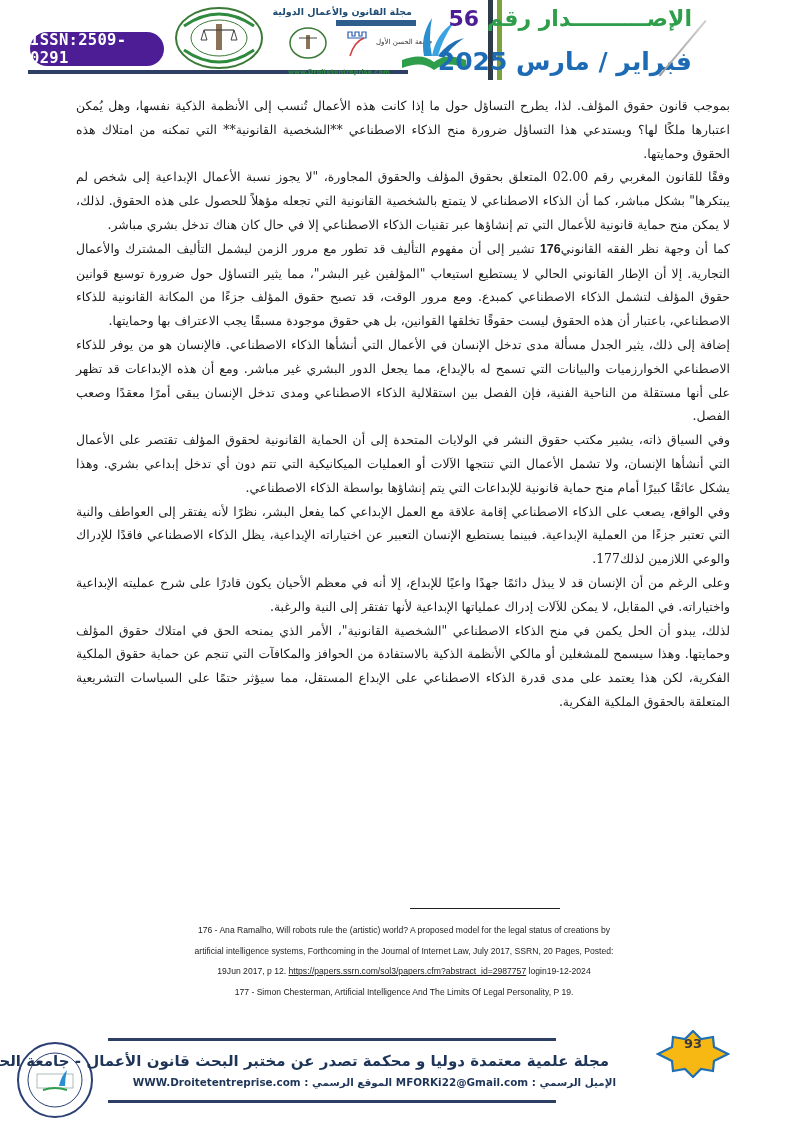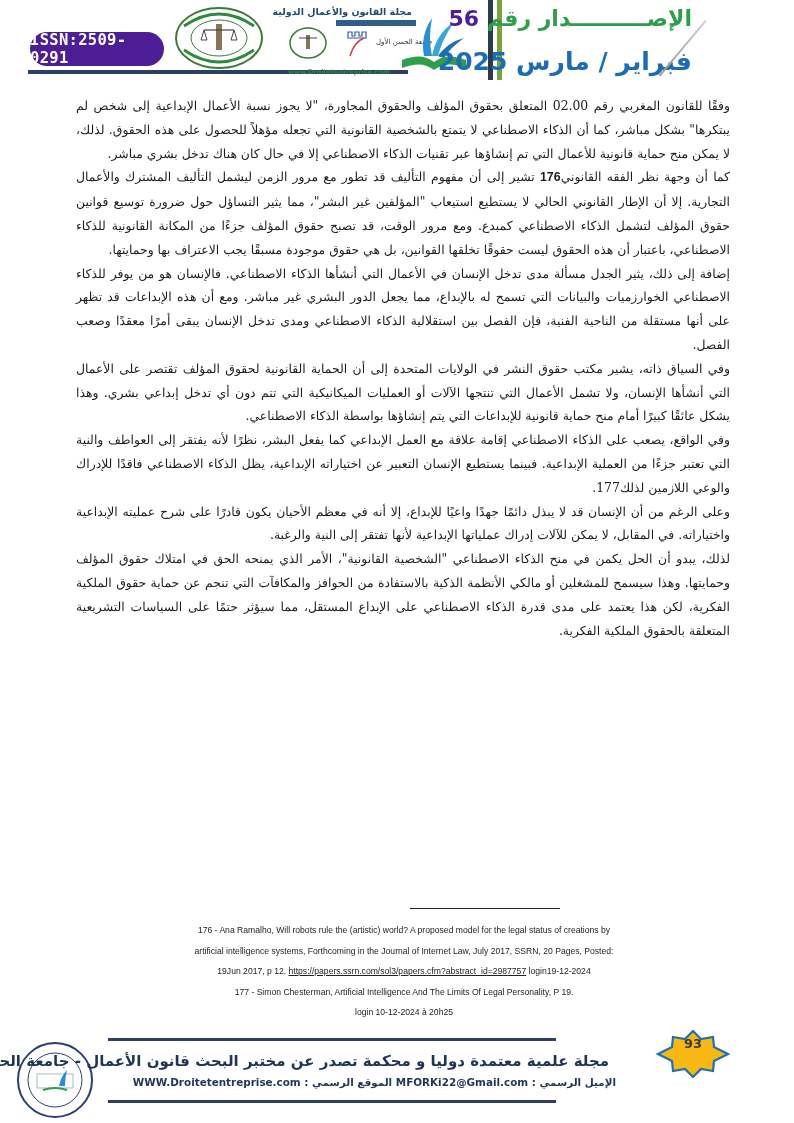--- a/index.html
+++ b/index.html
@@ -93,36 +93,36 @@
 
   <div class="issue-line">
     <span class="lbl">الإصــــــــــدار رقم</span>
     <span class="num">56</span>
   </div>
   <div class="date-line">فبراير / مارس 2025</div>
   <div class="diag-line"></div>
 </div>
 
 <div class="content">
+  <p>بموجب قانون حقوق المؤلف. لذا، يطرح التساؤل حول ما إذا كانت هذه الأعمال تُنسب إلى الأنظمة الذكية نفسها، وهل يُمكن اعتبارها ملكًا لها؟ ويستدعي هذا التساؤل ضرورة منح الذكاء الاصطناعي **الشخصية القانونية** التي تمكنه من امتلاك هذه الحقوق وحمايتها.</p>
   <p>وفقًا للقانون المغربي رقم 02.00 المتعلق بحقوق المؤلف والحقوق المجاورة، "لا يجوز نسبة الأعمال الإبداعية إلى شخص لم يبتكرها" بشكل مباشر، كما أن الذكاء الاصطناعي لا يتمتع بالشخصية القانونية التي تجعله مؤهلاً للحصول على هذه الحقوق. لذلك، لا يمكن منح حماية قانونية للأعمال التي تم إنشاؤها عبر تقنيات الذكاء الاصطناعي إلا في حال كان هناك تدخل بشري مباشر.</p>
   <p><span>كما أن وجهة نظر الفقه القانوني</span><span class="fnref">176</span><span> تشير إلى أن مفهوم التأليف قد تطور مع مرور الزمن ليشمل التأليف المشترك والأعمال التجارية. إلا أن الإطار القانوني الحالي لا يستطيع استيعاب "المؤلفين غير البشر"، مما يثير التساؤل حول ضرورة توسيع قوانين حقوق المؤلف لتشمل الذكاء الاصطناعي كمبدع. ومع مرور الوقت، قد تصبح حقوق المؤلف جزءًا من المكانة القانونية للذكاء الاصطناعي، باعتبار أن هذه الحقوق ليست حقوقًا تخلقها القوانين، بل هي حقوق موجودة مسبقًا يجب الاعتراف بها وحمايتها.</span></p>
   <p>إضافة إلى ذلك، يثير الجدل مسألة مدى تدخل الإنسان في الأعمال التي أنشأها الذكاء الاصطناعي. فالإنسان هو من يوفر للذكاء الاصطناعي الخوارزميات والبيانات التي تسمح له بالإبداع، مما يجعل الدور البشري غير مباشر. ومع أن هذه الإبداعات قد تظهر على أنها مستقلة من الناحية الفنية، فإن الفصل بين استقلالية الذكاء الاصطناعي ومدى تدخل الإنسان يبقى أمرًا معقدًا وصعب الفصل.</p>
   <p>وفي السياق ذاته، يشير مكتب حقوق النشر في الولايات المتحدة إلى أن الحماية القانونية لحقوق المؤلف تقتصر على الأعمال التي أنشأها الإنسان، ولا تشمل الأعمال التي تنتجها الآلات أو العمليات الميكانيكية التي تتم دون أي تدخل إبداعي بشري. وهذا يشكل عائقًا كبيرًا أمام منح حماية قانونية للإبداعات التي يتم إنشاؤها بواسطة الذكاء الاصطناعي.</p>
   <p>وفي الواقع، يصعب على الذكاء الاصطناعي إقامة علاقة مع العمل الإبداعي كما يفعل البشر، نظرًا لأنه يفتقر إلى العواطف والنية التي تعتبر جزءًا من العملية الإبداعية. فبينما يستطيع الإنسان التعبير عن اختياراته الإبداعية، يظل الذكاء الاصطناعي فاقدًا للإدراك والوعي اللازمين لذلك177.</p>
   <p>وعلى الرغم من أن الإنسان قد لا يبذل دائمًا جهدًا واعيًا للإبداع، إلا أنه في معظم الأحيان يكون قادرًا على شرح عمليته الإبداعية واختياراته. في المقابل، لا يمكن للآلات إدراك عملياتها الإبداعية لأنها تفتقر إلى النية والرغبة.</p>
   <p>لذلك، يبدو أن الحل يكمن في منح الذكاء الاصطناعي "الشخصية القانونية"، الأمر الذي يمنحه الحق في امتلاك حقوق المؤلف وحمايتها. وهذا سيسمح للمشغلين أو مالكي الأنظمة الذكية بالاستفادة من الحوافز والمكافآت التي تنجم عن حماية حقوق الملكية الفكرية، لكن هذا يعتمد على مدى قدرة الذكاء الاصطناعي على الإبداع المستقل، مما سيؤثر حتمًا على السياسات التشريعية المتعلقة بالحقوق الملكية الفكرية.</p>
 </div>
 
 <div class="fn-rule"></div>
 <div class="footnotes">
   <div>176 - Ana Ramalho, Will robots rule the (artistic) world? A proposed model for the legal status of creations by</div>
   <div>artificial intelligence systems, Forthcoming in the Journal of Internet Law, July 2017, SSRN, 20 Pages, Posted:</div>
   <div><span> 19Jun 2017, p 12. </span><a>https://papers.ssrn.com/sol3/papers.cfm?abstract_id=2987757</a><span>  login19-12-2024</span></div>
   <div>177 - Simon Chesterman, Artificial Intelligence And The Limits Of Legal Personality, P 19.</div>
-  <div>login 10-12-2024 à 20h25</div>
 </div>
 
 <svg class="footer-seal" viewBox="0 0 80 80">
   <circle cx="40" cy="40" r="37" fill="#ffffff" stroke="#2a3f73" stroke-width="2"></circle>
   <circle cx="40" cy="40" r="27" fill="none" stroke="#2a3f73" stroke-width="1"></circle>
   <rect x="22" y="34" width="36" height="14" fill="none" stroke="#9aa" stroke-width="0.8"></rect>
   <path d="M44 46 Q46 36 52 30 Q50 38 50 46 Z" fill="#2a8fd0"></path>
   <path d="M28 50 Q40 46 52 50" fill="none" stroke="#2e9e4a" stroke-width="2"></path>
 </svg>
 <div class="footer-rule-top"></div>

